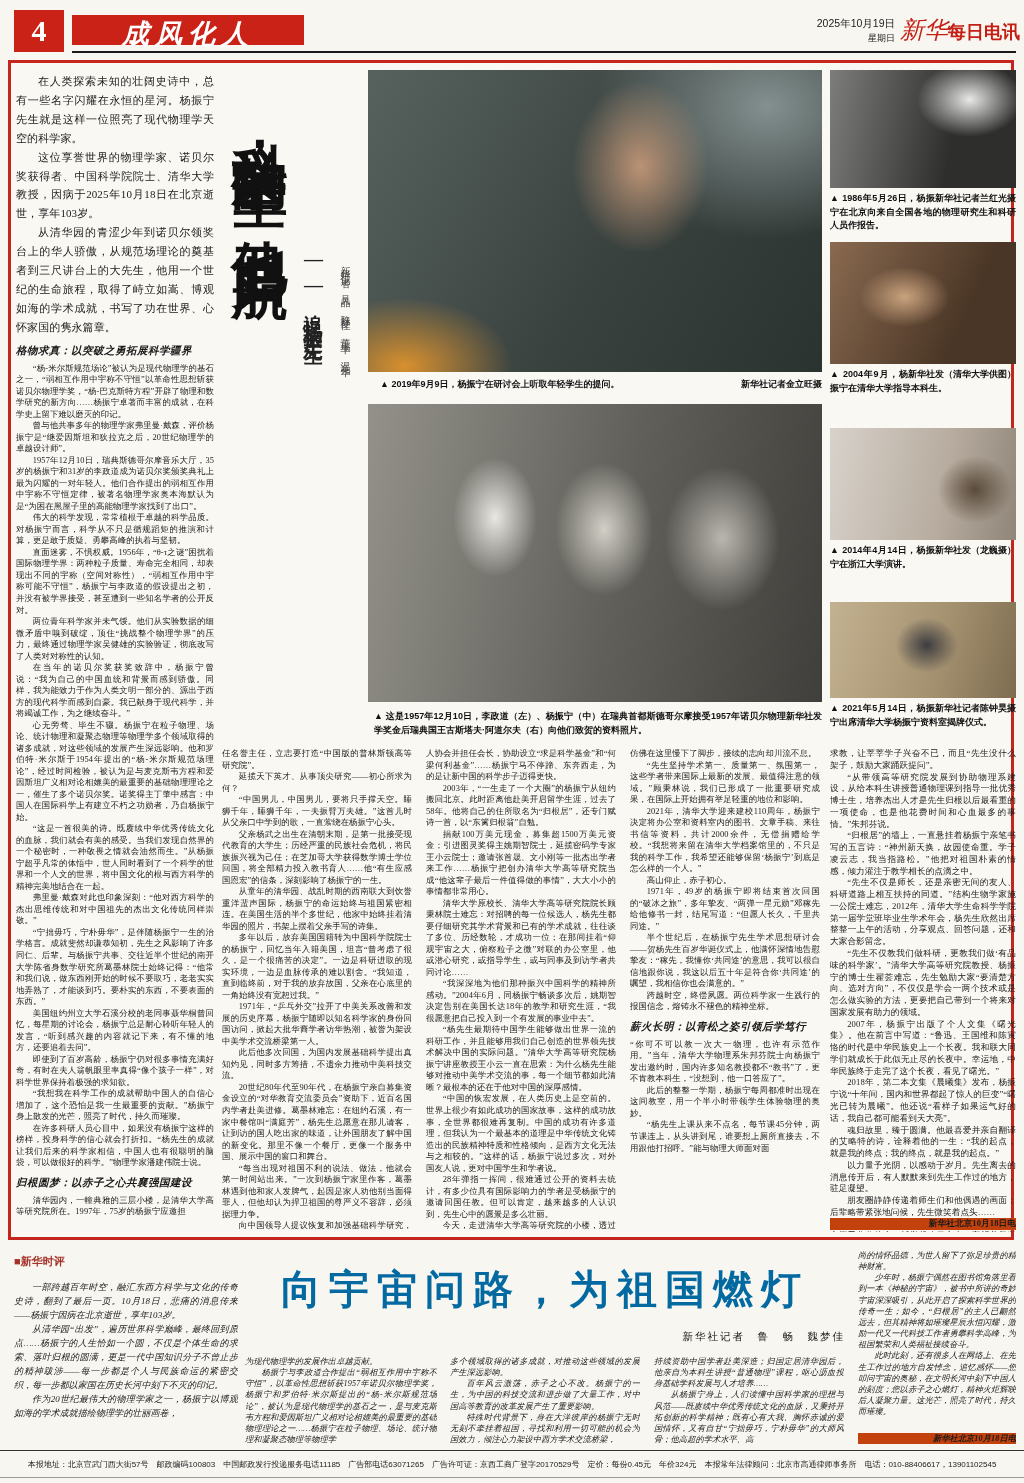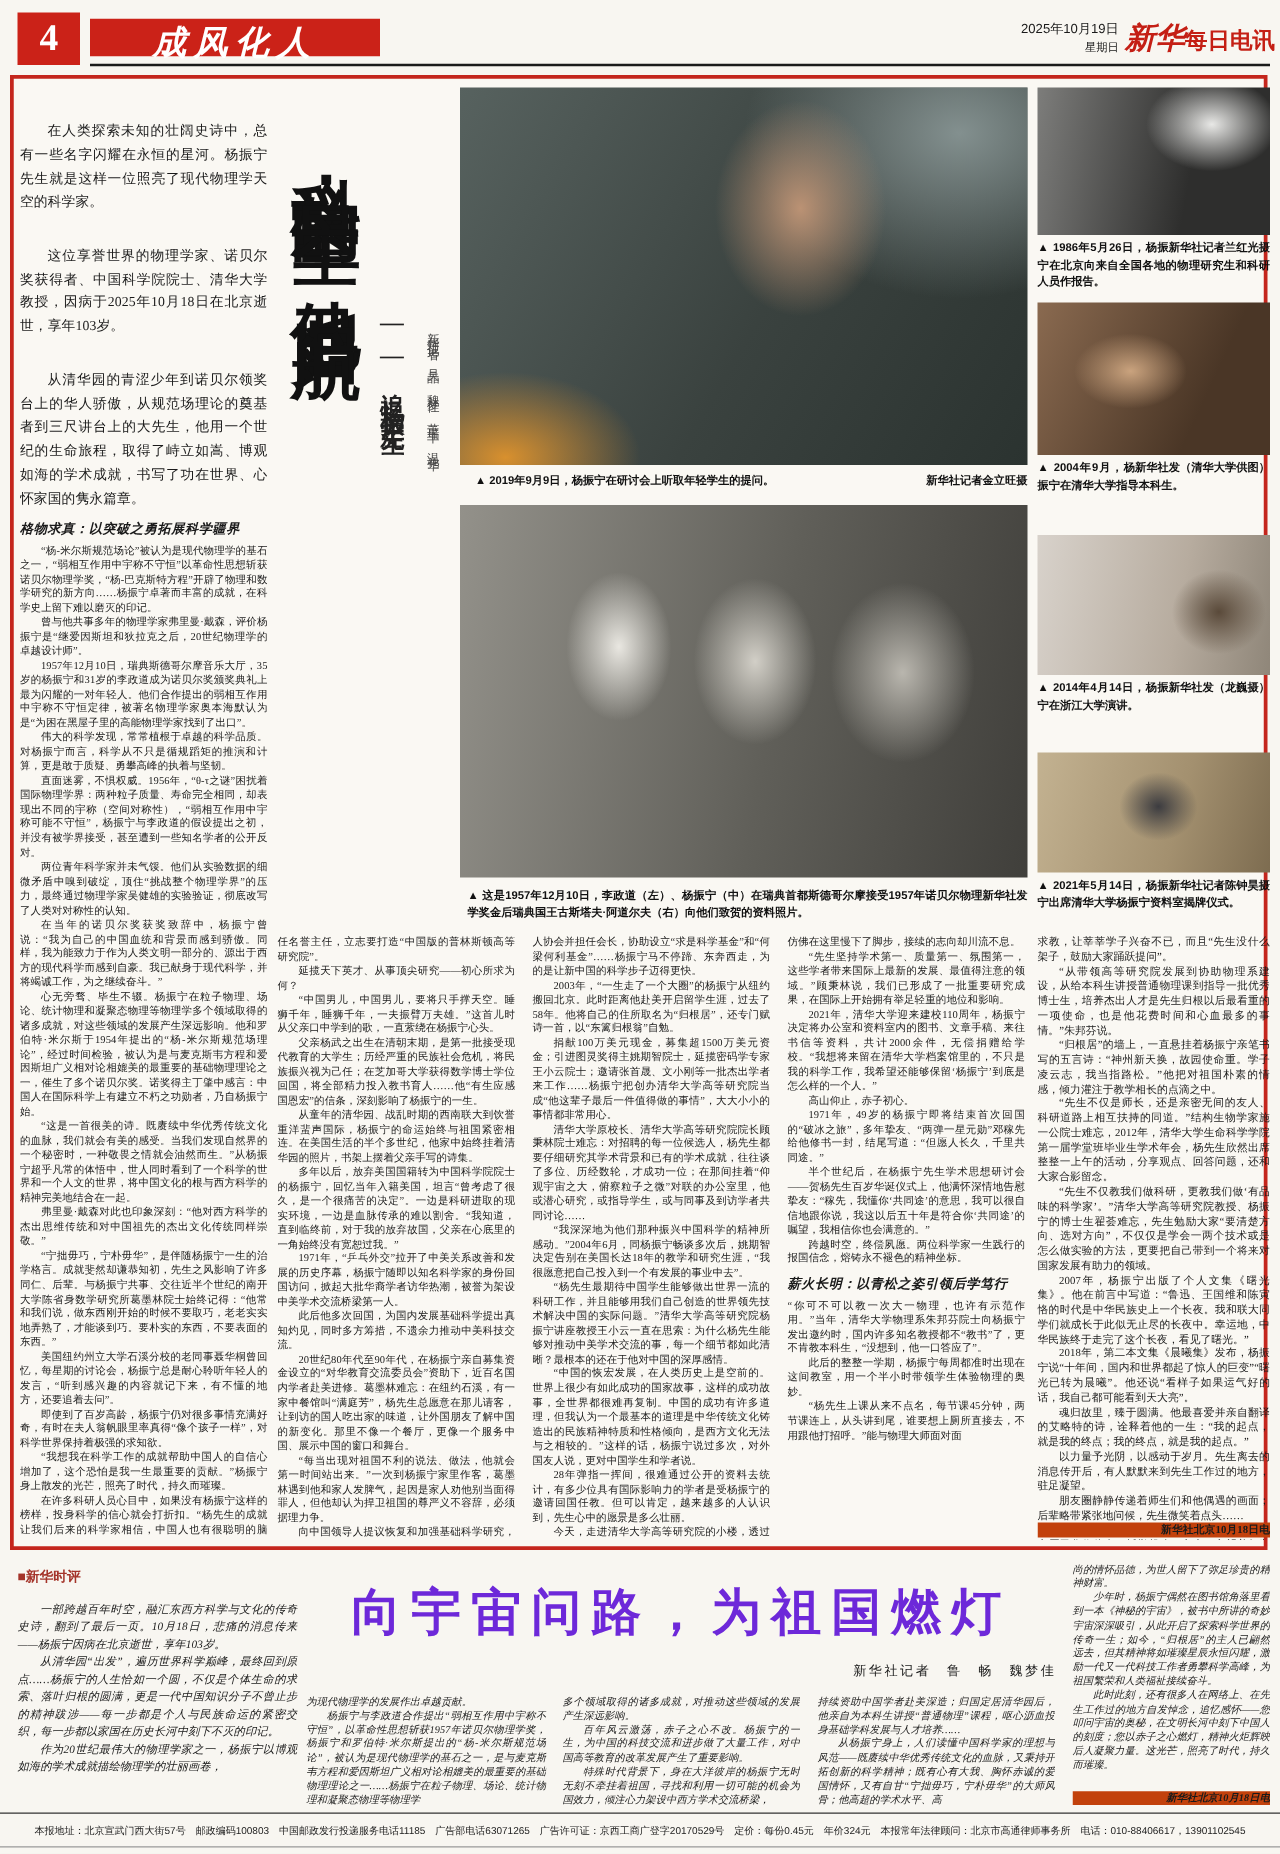--- a/index.html
+++ b/index.html
@@ -9,28 +9,28 @@
   
   .pageno{position:absolute;left:14px;top:10px;width:50px;height:42px;background:#cb2218;
           color:#fff;font-size:30px;font-weight:bold;text-align:center;line-height:42px;}
   .banner{position:absolute;left:72px;top:15px;width:232px;height:30px;background:#cb2218;color:#fff;
           font-size:27px;font-weight:bold;font-style:italic;letter-spacing:6px;line-height:38px;text-align:center;}
   .header-rule{position:absolute;left:72px;top:51px;width:944px;height:2px;background:#1b1b1b;}
   .dateblock{position:absolute;left:780px;top:16px;width:115px;text-align:right;font-size:10.5px;line-height:1.5;
              font-family:"Liberation Sans",sans-serif;}
   .dateblock .weekday{font-size:9px;}
   .masthead{position:absolute;left:900px;top:14px;width:118px;text-align:right;color:#c41f15;white-space:nowrap;}
-  .masthead .script{font-size:24px;font-weight:bold;font-style:italic;font-family:"Liberation Serif",serif;}
+  .masthead .script{font-size:24px;font-weight:normal;font-style:italic;font-family:"Liberation Serif",serif;}
   .masthead .rest{font-size:18px;font-weight:bold;}
   
   .frame{position:absolute;left:8px;top:60px;width:1000px;height:1174px;border:3px solid #c4261d;background:#faf8f3;}
   
   .col{position:absolute;overflow:hidden;text-align:justify;}
   .col p{margin:0;text-indent:2em;font-size:8.4px;line-height:1.37;letter-spacing:.1px;}
-  .kai p{font-size:11px;line-height:1.72;margin-top:24px;}
+  .kai p{font-size:11px;line-height:1.72;}
   .cont p:first-child{text-indent:0;}
   .subhead{margin:7px 0 5px 0;font-size:10.5px;font-weight:bold;letter-spacing:.5px;font-style:italic;}
   .leftcol{left:16px;top:72px;width:198px;height:1156px;}
   .colA{left:222px;top:748px;width:190px;height:484px;}
   .colB{left:426px;top:748px;width:190px;height:484px;}
   .colC{left:630px;top:748px;width:190px;height:484px;}
   .rightcol{left:830px;top:748px;width:186px;height:484px;}
   .rightcol p{font-size:8.6px;}
   .dateline{position:absolute;right:0;bottom:2px;width:100%;margin:0;text-align:right;font-weight:bold;
             font-size:9px;background:#c2410c;}
@@ -74,21 +74,21 @@
   .cap-s1{left:830px;top:192px;width:186px;height:44px;}
   .cap-s2{left:830px;top:368px;width:186px;height:30px;}
   .cap-s3{left:830px;top:544px;width:186px;height:30px;}
   .cap-s4{left:830px;top:702px;width:186px;height:32px;}
   
   .pinglabel{position:absolute;left:14px;top:1254px;font-size:11px;font-weight:bold;color:#a4342a;
              font-family:"Liberation Sans",sans-serif;}
   .pingcol{left:14px;top:1280px;width:224px;height:166px;}
   .pingcol p{font-size:9px;line-height:1.56;font-style:italic;}
   .b-head{position:absolute;left:245px;top:1262px;width:600px;text-align:center;font-size:40px;
-          font-weight:bold;letter-spacing:8px;color:#6d28d9;}
+          font-weight:bold;letter-spacing:8px;color:#0369a1;}
   .b-byline{position:absolute;left:245px;top:1330px;width:600px;text-align:right;font-size:10.5px;letter-spacing:2px;}
   .bcol p{font-size:8.2px;line-height:1.36;font-style:italic;}
   .bcol1{left:245px;top:1356px;width:192px;height:90px;}
   .bcol2{left:450px;top:1356px;width:190px;height:90px;}
   .bcol3{left:654px;top:1356px;width:190px;height:90px;}
   .bcol4{left:858px;top:1250px;width:158px;height:196px;}
   
   .footer{position:absolute;left:0px;top:1450px;width:1024px;border-top:1.5px solid #333;border-bottom:1.5px solid #999;
           padding:8px 14px 7px 14px;box-sizing:border-box;font-family:"Liberation Sans",sans-serif;
           font-size:8px;color:#1c1c1c;text-align:center;white-space:nowrap;overflow:hidden;}

